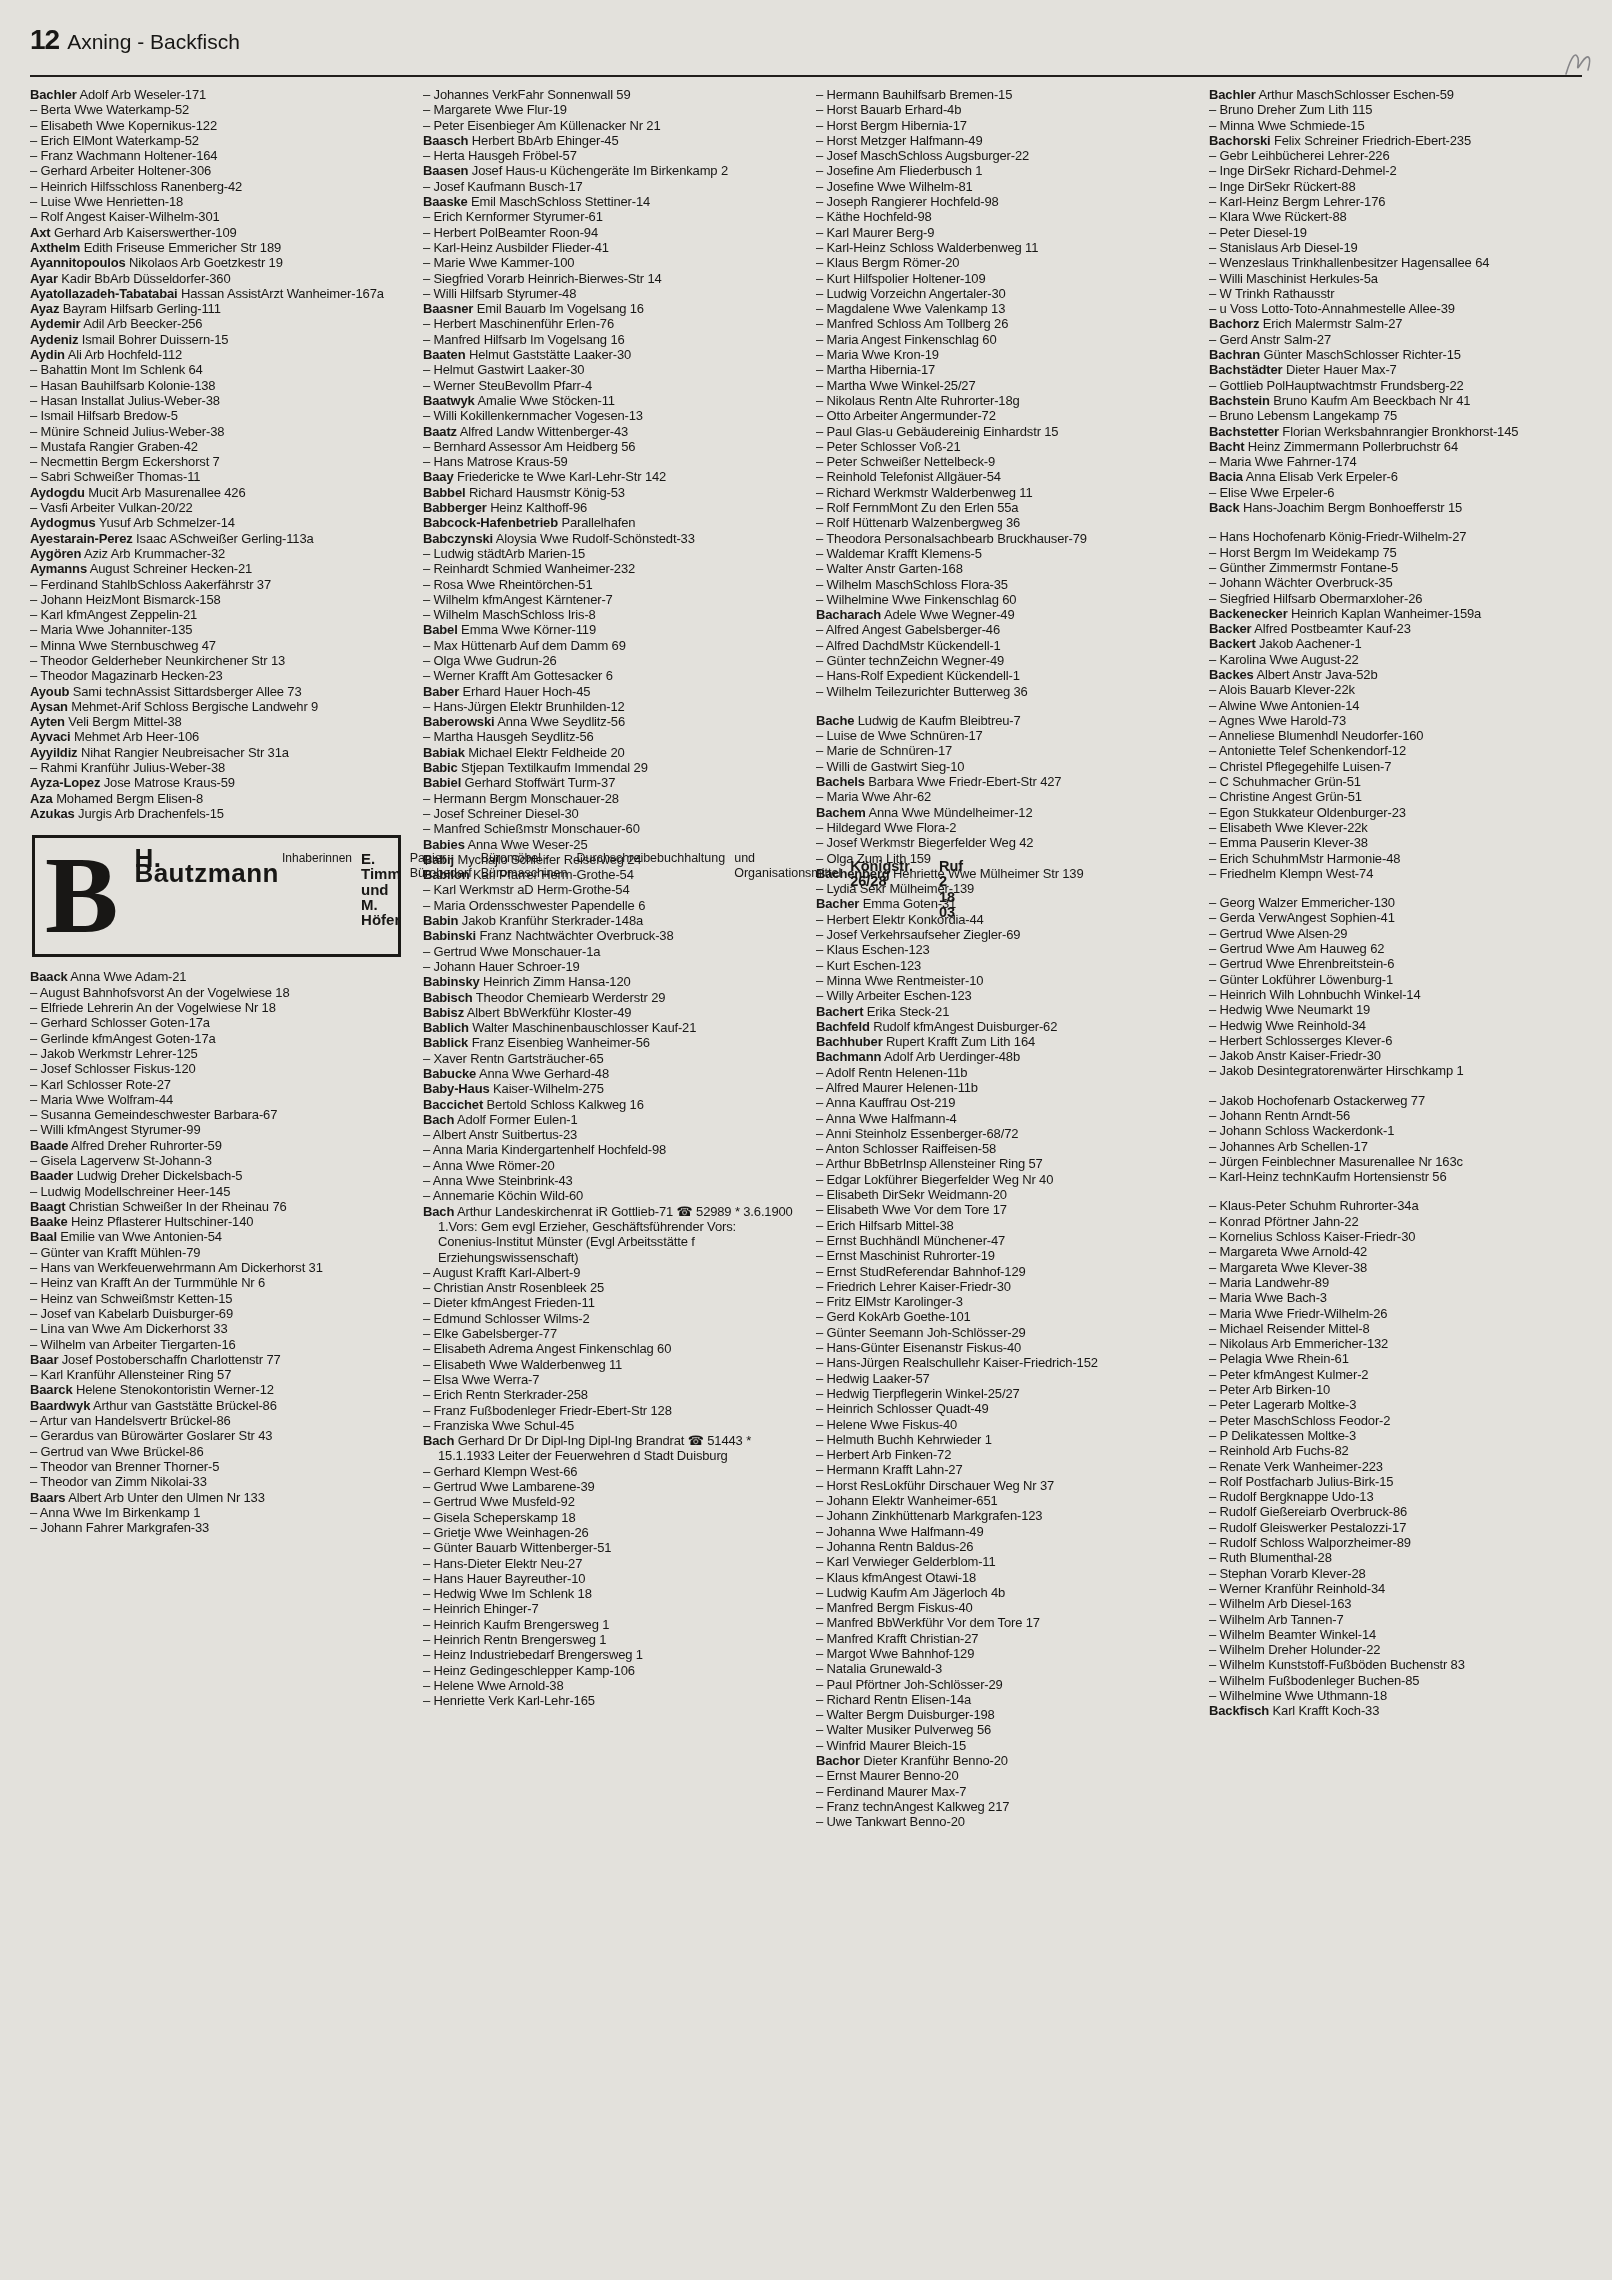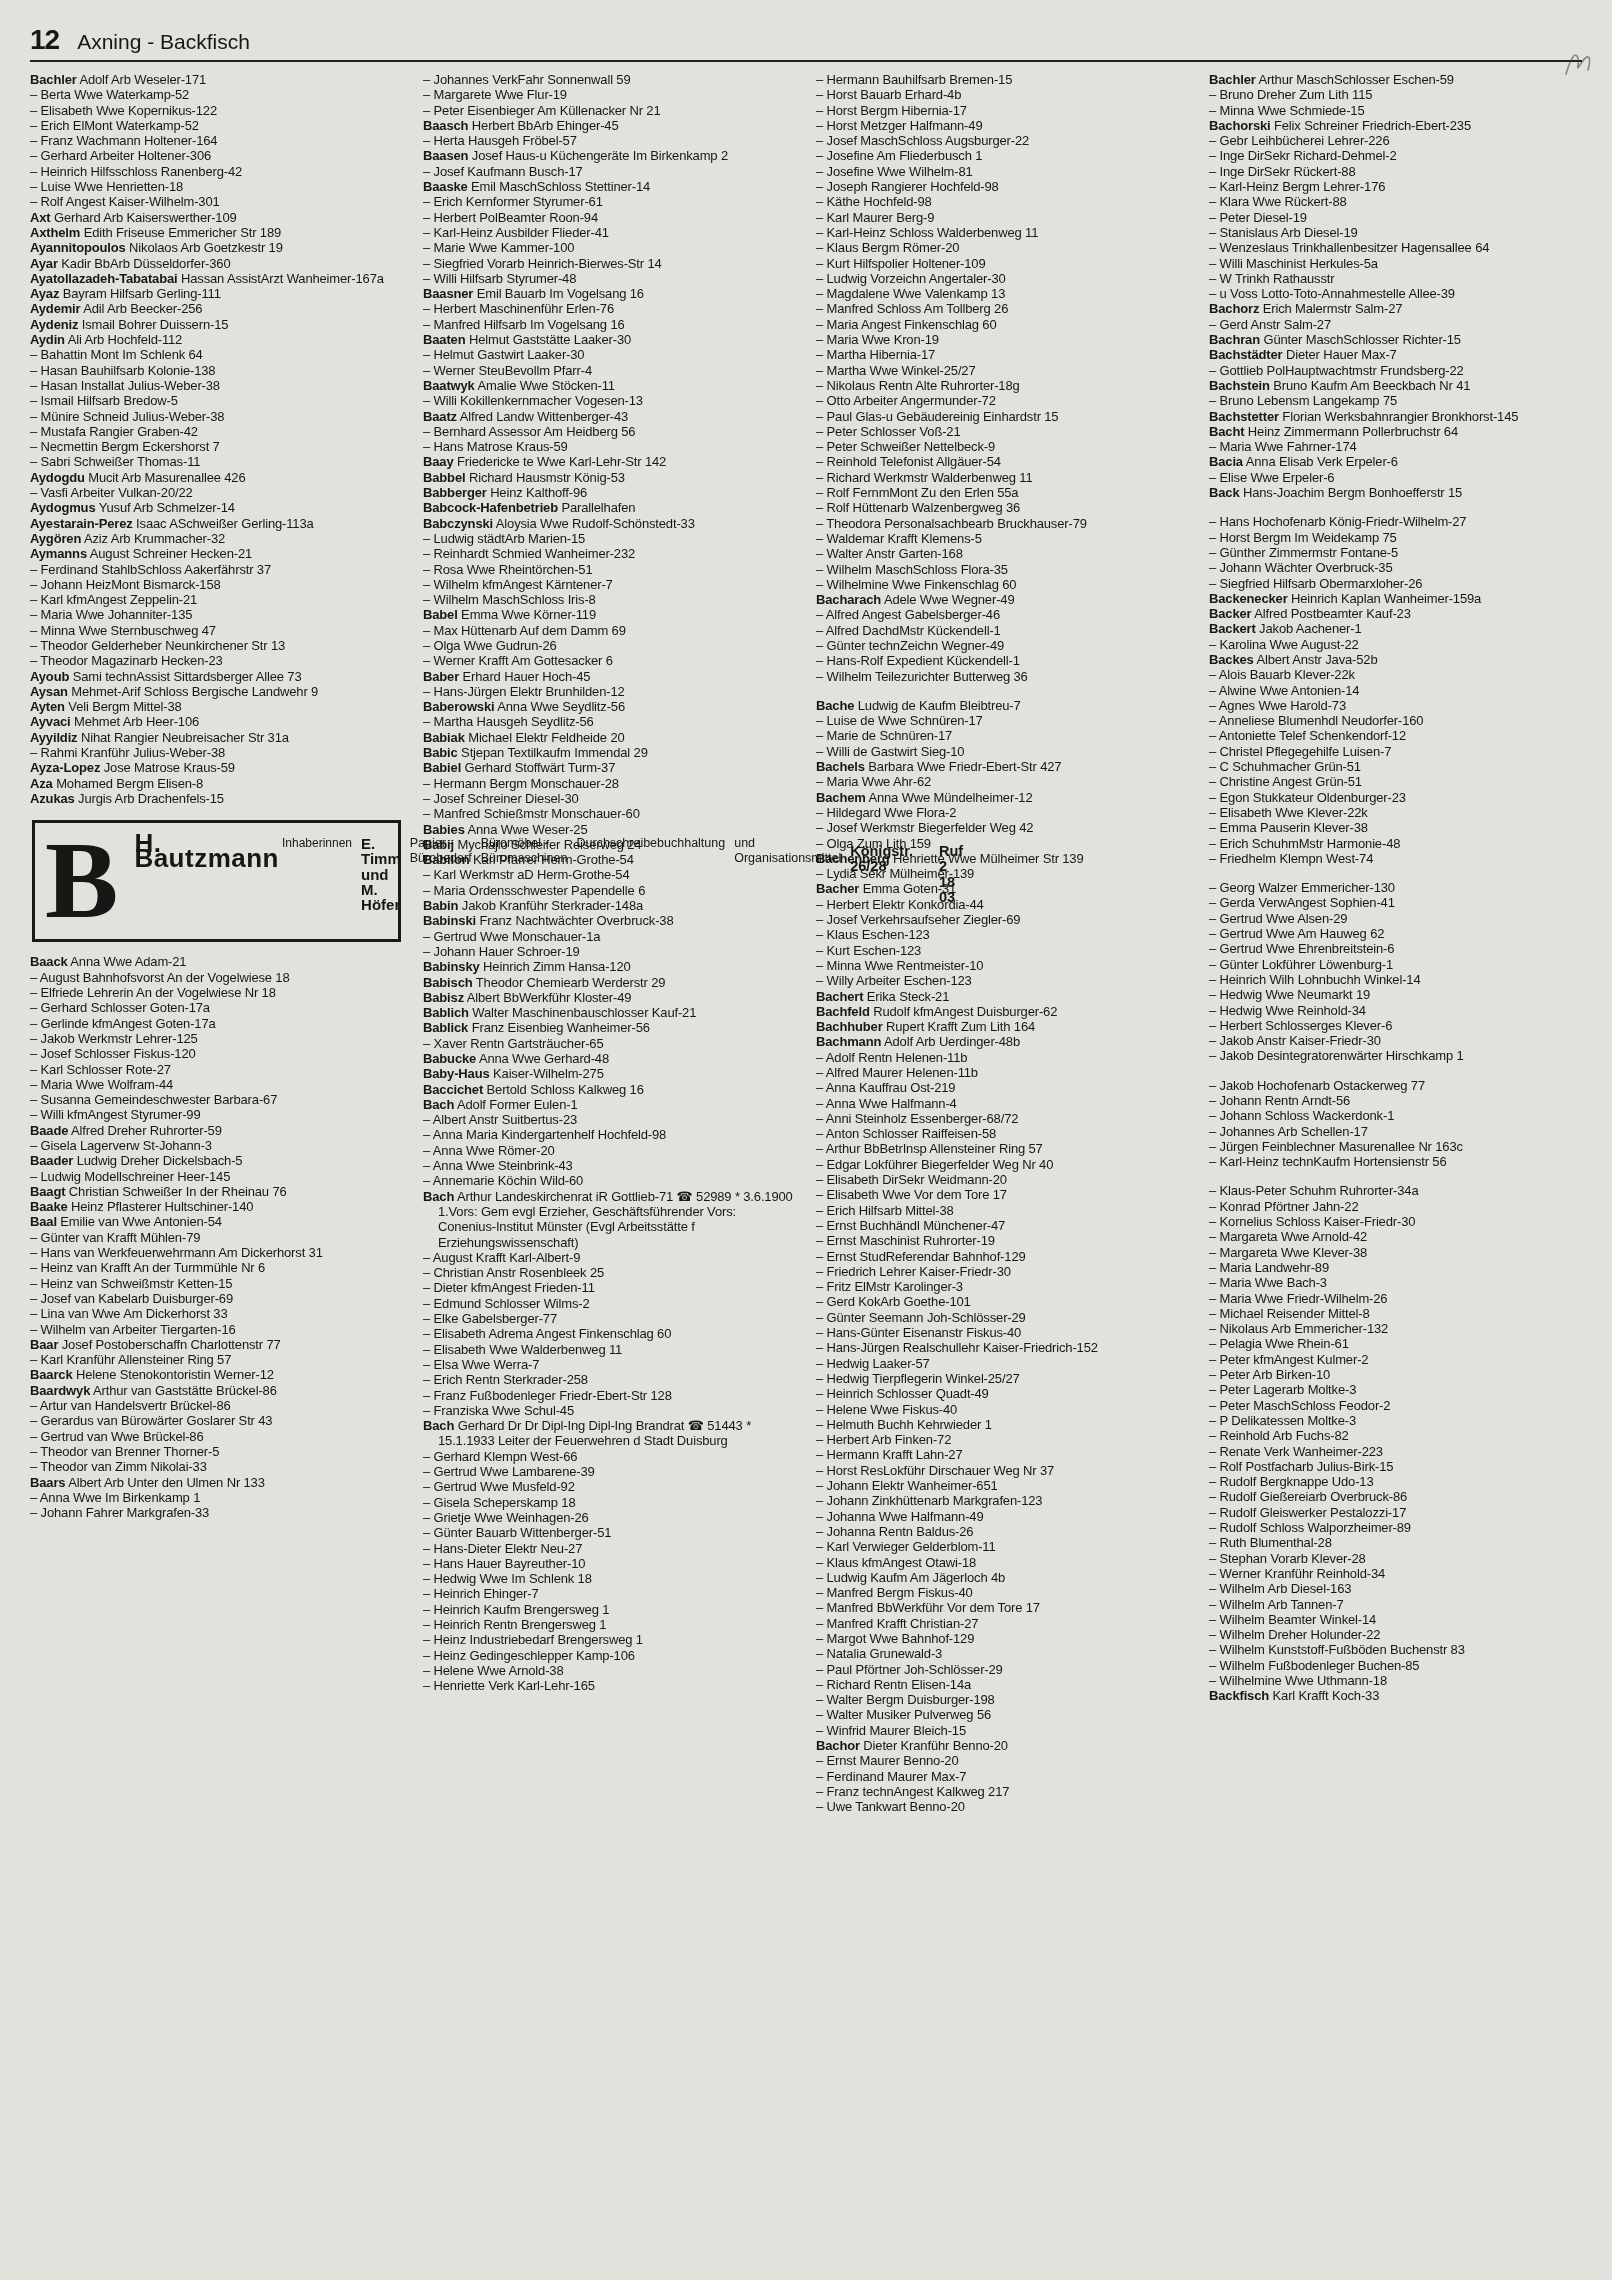--- a/index.html
+++ b/index.html
@@ -5,21 +5,21 @@
   html,body{margin:0;padding:0}
   body{
     width:1612px;height:2280px;
     background:#e3e1dc;
     font-family:"Liberation Sans",sans-serif;
     color:#181715;
     position:relative;
     overflow:hidden;
   }
   .page{padding:24px 30px 18px 30px;position:relative}
-  .pg-head{display:flex;align-items:baseline;gap:18px;border-bottom:2px solid #211f1c;padding-bottom:4px}
+  .pg-head{display:flex;align-items:baseline;gap:8px;border-bottom:2px solid #211f1c;padding-bottom:19px}
   .pg-num{font-size:28px;font-weight:bold;letter-spacing:-1px}
   .pg-title{font-size:21px;font-weight:normal}
   .cols{display:flex;gap:20px;margin-top:10px}
   .col{flex:1 1 0;font-size:13px;line-height:15.3px;min-width:0}
   .entry{padding-left:15px;text-indent:-15px;letter-spacing:-0.15px;word-wrap:break-word}
   .entry b{font-weight:700}
   .entry-gap{height:14px}
   .ad{
     border:3px solid #1a1916;
     margin:14px 2px 12px 2px;

